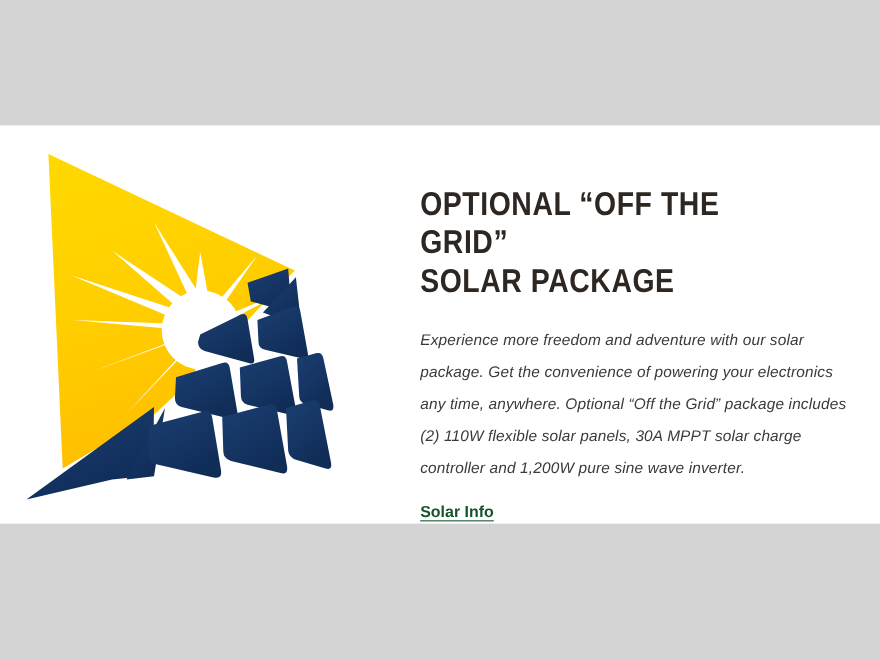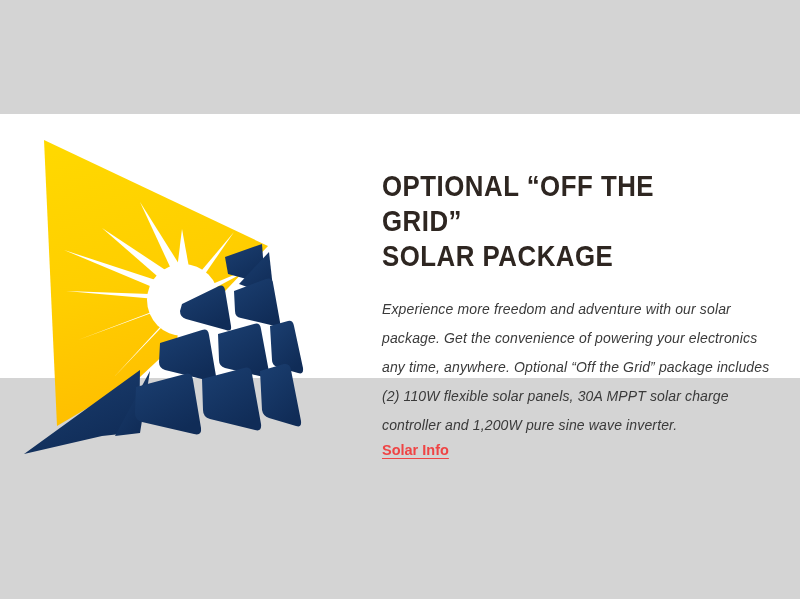--- a/index.html
+++ b/index.html
@@ -29,21 +29,21 @@
   }
   .band-top    { top: 0;    height: 114px; }
   .band-bottom { top: 476px; height: 123px; }
 
   
   .panel {
     position: absolute;
     left: 0;
     top: 114px;
     width: 800px;
-    height: 264px;
+    height: 362px;
     background: #ffffff;
   }
 
   
   .logo-wrap {
     position: absolute;
     left: 22px;
     top: 20px;
     width: 320px;
     height: 325px;
@@ -78,25 +78,25 @@
     font-family: "Liberation Sans", sans-serif;
     font-size: 14px;
     line-height: 29px;
     color: #3a3a3a;
     letter-spacing: 0.01em;
     font-style: italic;
   }
 
   .cta-link {
     display: inline-block;
-    margin-top: 2px;
+    margin-top: 18px;
     font-family: "Liberation Sans", sans-serif;
     font-size: 14.5px;
     font-weight: bold;
-    color: #ef4444;
+    color: #14532d;
     text-decoration: underline;
     text-underline-offset: 3px;
     cursor: pointer;
   }
 </style>
 </head>
 <body>
 
 <div id="page-root">
 

